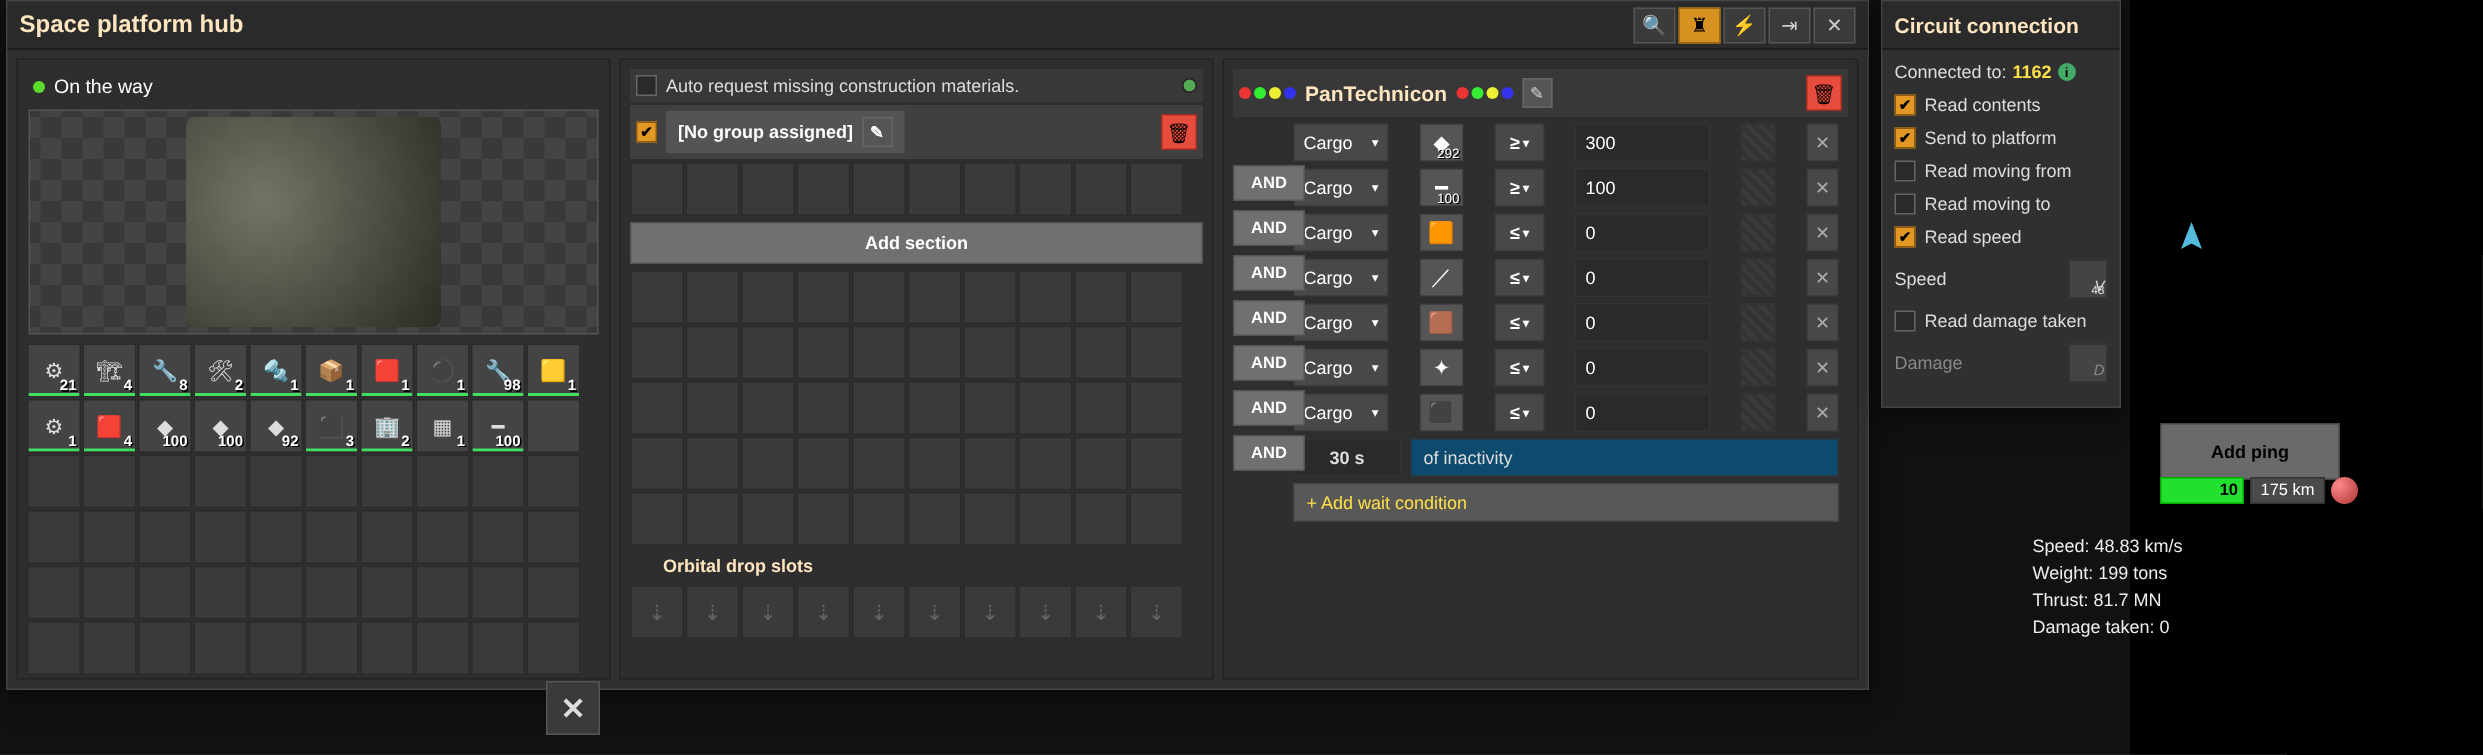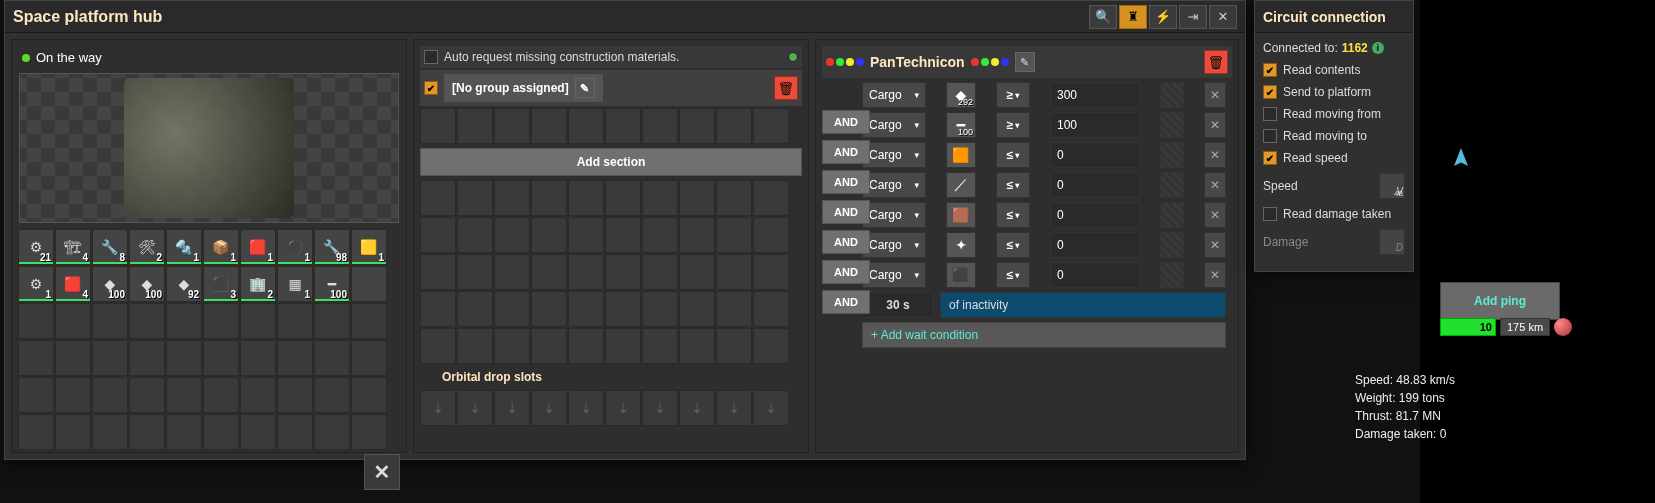--- a/index.html
+++ b/index.html
@@ -60,41 +60,41 @@
   .cond-row .block { height: 26px; background: #484848; border: 1px solid #333; display: flex; align-items: center; padding: 0 6px; color: #fff; }
   .cond-row .sel { width: 64px; }
   .cond-row .icon { width: 30px; justify-content: center; background: #555; position: relative; font-size: 14px; }
   .cond-row .icon .cnt { position: absolute; right: 2px; bottom: 0; font-size: 9px; color: #fff; text-shadow: 1px 1px #000; }
   .cond-row .op { width: 34px; justify-content: center; font-weight: bold; }
   .cond-row .val { width: 90px; background: #2a2a2a; }
   .cond-row .x { width: 22px; justify-content: center; cursor: pointer; color: #aaa; }
   .inact-row { display: flex; gap: 6px; margin-left: 40px; margin-bottom: 4px; }
   .inact-row .tval { width: 72px; height: 26px; background: #2a2a2a; border: 1px solid #333; display: flex; align-items: center; justify-content: center; font-weight: bold; }
   .inact-row .label { flex: 1; height: 26px; background: #0c4a6e; border: 1px solid #333; display: flex; align-items: center; padding: 0 8px; }
-  .addwait { margin-left: 40px; background: #585858; border: 1px solid #444; padding: 5px 8px; cursor: pointer; color: #5eead4; }
+  .addwait { margin-left: 40px; background: #585858; border: 1px solid #444; padding: 5px 8px; cursor: pointer; color: #fde047; }
 
   
   #win-circ { left: 1254px; top: 0; width: 160px; background: #303030; }
   #win-circ .body { padding: 8px; }
   .kv { display: flex; align-items: center; gap: 4px; margin-bottom: 8px; font-size: 12px; }
   .kv .v { color: #fde047; font-weight: bold; }
   .info-i { width: 12px; height: 12px; border-radius: 50%; background: #4a6; color: #000; font-size: 9px; display: inline-flex; align-items: center; justify-content: center; font-weight: bold; }
   .chk-row { display: flex; align-items: center; gap: 6px; margin: 8px 0; font-size: 12px; }
   .sig-row { display: flex; align-items: center; justify-content: space-between; margin: 4px 0 8px; }
   .sig-box { width: 26px; height: 26px; background: #444; border: 1px solid #333; display: flex; align-items: flex-end; justify-content: flex-end; font-size: 10px; padding: 1px; font-style: italic; position: relative; }
   .sig-box .sub { font-size: 8px; position: absolute; right: 1px; bottom: 0; font-style: normal; }
 
   
   #map-area { position: absolute; left: 1420px; top: 0; width: 235px; height: 503px; background: #000; }
-  .ping-btn { position: absolute; left: 20px; top: 282px; width: 120px; height: 38px; background: #6a6a6a; border: 1px solid #444; color: #5eead4; font-weight: bold; display: flex; align-items: center; justify-content: center; cursor: pointer; }
+  .ping-btn { position: absolute; left: 20px; top: 282px; width: 120px; height: 38px; background: #6a6a6a; border: 1px solid #444; color: #000000; font-weight: bold; display: flex; align-items: center; justify-content: center; cursor: pointer; }
   .prog-wrap { position: absolute; left: 20px; top: 318px; display: flex; align-items: center; gap: 4px; }
   .prog { width: 56px; height: 18px; background: #22e02f; color: #000; font-weight: bold; display: flex; align-items: center; justify-content: flex-end; padding-right: 3px; font-size: 11px; border: 1px solid #0a0; }
   .dist { background: #4a4a4a; color: #fff; padding: 2px 6px; font-size: 11px; border: 1px solid #333; }
   .planet { width: 18px; height: 18px; border-radius: 50%; background: radial-gradient(circle at 30% 30%, #f88, #a33); }
-  .stats { position: absolute; left: -65px; top: 355px; font-size: 12px; line-height: 1.5; color: #eee; white-space: nowrap; margin-top: 16px; }
+  .stats { position: absolute; left: -65px; top: 355px; font-size: 12px; line-height: 1.5; color: #eee; white-space: nowrap; }
   .minimap-ship { position: absolute; left: 34px; top: 148px; width: 14px; height: 18px; background: #5bd; clip-path: polygon(50% 0, 100% 100%, 50% 80%, 0 100%); }
 
   
   ::-webkit-scrollbar { width: 10px; }
   ::-webkit-scrollbar-thumb { background: #666; border: 1px solid #333; }
   ::-webkit-scrollbar-track { background: #2a2a2a; }
 </style>
 </head>
 <body>
 

